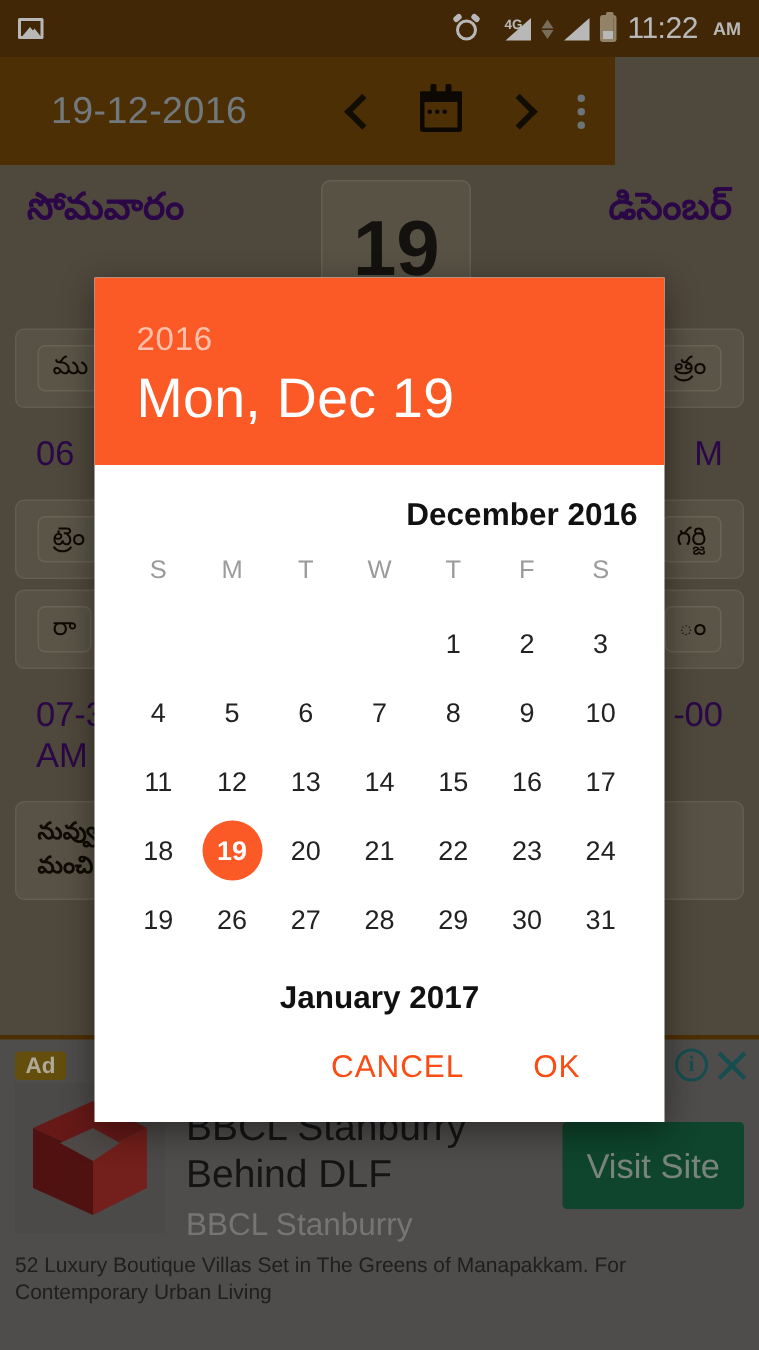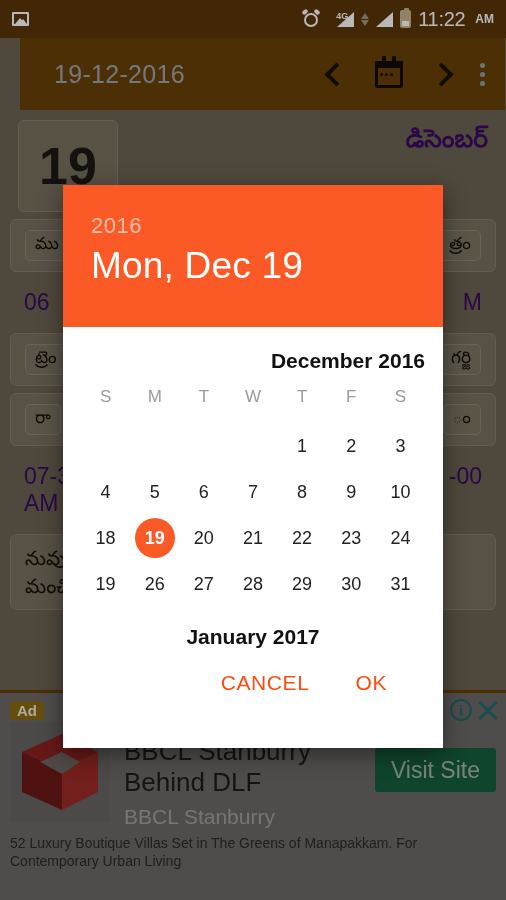--- a/index.html
+++ b/index.html
@@ -59,23 +59,23 @@
             border-right:4px solid transparent;border-top:6px solid #a6977e; }
   .icon-batt { width:11px; height:18px; border:2px solid #c9b490; border-radius:2px;
                position:relative; background:linear-gradient(to top,#fff 38%, #c9b490 38%); }
   .icon-batt::before { content:""; position:absolute; top:-4px; left:2px;
                        width:5px; height:3px; background:#c9b490; border-radius:1px; }
   .sb-time { color:#fff; font-size:20px; font-weight:normal; letter-spacing:-0.3px; }
   .sb-ampm { color:#fff; font-size:12px; font-weight:bold; margin-left:3px; }
 
   
   .toolbar {
-    position:absolute; top:38px; left:0; width:485px; height:72px;
+    position:absolute; top:38px; left:0; width:410px; height:72px;
     background:#6b4208;
-    display:flex; align-items:center; padding:0 14px;margin-left:20px;
+    display:flex; align-items:center; padding:0 14px;
   }
   .tb-title { color:#9fa8ad; font-size:25px; letter-spacing:0.3px; margin-left:20px; }
   .tb-actions { margin-left:auto; display:flex; align-items:center; gap:30px; padding-right:6px;}
   .chev { width:17px; height:17px; border-left:4px solid #1a1305;
           border-bottom:4px solid #1a1305; }
   .chev.left { transform:rotate(45deg); }
   .chev.right { transform:rotate(-135deg); }
   .cal-ic { width:28px; height:27px; border:3px solid #120d04; border-radius:2px;
             position:relative; }
   .cal-ic::before { content:""; position:absolute; top:-3px; left:-3px; right:-3px;
@@ -105,61 +105,61 @@
   }
   .card {
     background:#7a7160; border:1px solid #8a8170; border-radius:6px;
     margin:7px 2px; padding:10px 14px; min-height:44px;
     display:flex; align-items:center; gap:10px;
   }
   .chip { background:#7f7665; border:1px solid #928976; border-radius:5px;
           padding:3px 9px; font-size:17px; color:#120d04; }
   .card .t { color:#3c0a63; font-size:23px; }
   .card.time { justify-content:space-between; background:transparent; border:none; }
-  .card .tel-line { color:#150f05; font-size:20px; line-height:1.3; }
+  .card .tel-line { color:#150f05; font-size:16px; line-height:1.3;font-weight:bold; }
 
   
   .ad {
     position:absolute; left:0; bottom:0; width:506px; height:210px;
     background:#6e6b68;
     border-top:3px solid #6b4208;
     padding:8px 10px;
   }
   .ad-badge { background:#8a6d13; color:#f3ead2; font-size:15px; font-weight:bold;
               padding:1px 7px; border-radius:3px; display:inline-block; }
   .ad-top { display:flex; gap:14px; margin-top:2px; }
   .ad-logo { width:100px; height:100px; background:#6a6764; position:relative;
              flex:none; }
   .ad-logo svg { position:absolute; inset:0; }
   .ad-mid { flex:1; padding-top:14px; }
   .ad-title { font-size:26px; color:#1c1c1c; line-height:1.18; }
   .ad-sub { font-size:21px; color:#a6a3a0; margin-top:8px; }
   .visit {
     background:#16603e; color:#a9b8ae; font-size:23px;
     padding:12px 16px; border-radius:3px; align-self:flex-start;
-    margin-top:26px; height:44px; display:flex; align-items:center;
+    margin-top:26px; height:58px; display:flex; align-items:center;
   }
   .ad-desc { font-size:14px; color:#2b2b2b; line-height:1.28; margin-top:6px; }
   .ad-ctrls { position:absolute; top:6px; right:6px; display:flex; gap:4px; }
   .ad-i { width:22px;height:22px;border:2px solid #1f6b6e;border-radius:50%;
           color:#1f6b6e; font-size:15px; font-weight:bold; display:flex;
           align-items:center; justify-content:center; font-family:"Liberation Serif",serif;}
   .ad-x { width:24px;height:24px; position:relative; }
   .ad-x::before,.ad-x::after{content:"";position:absolute;top:10px;left:0;
           width:24px;height:3px;background:#1f6b6e;}
   .ad-x::before{transform:rotate(45deg);} .ad-x::after{transform:rotate(-45deg);}
 
   
   .scrim { position:absolute; inset:0; background:rgba(0,0,0,0.28); }
   .dialog {
     position:absolute; left:63px; top:185px; width:380px; height:563px;
     background:#fff; box-shadow:0 6px 22px rgba(0,0,0,0.45);
     overflow:hidden;
   }
-  .dlg-head { background:#fb5a26; height:142px; padding:28px 28px 0 28px; }
+  .dlg-head { background:#fb5a26; height:125px; padding:28px 28px 0 28px; }
   .dlg-year { color:rgba(255,255,255,0.62); font-size:22px; letter-spacing:0.5px;}
   .dlg-date { color:#fff; font-size:37px; margin-top:6px; letter-spacing:0.2px;}
   .dlg-body { padding:14px 18px 0 18px; }
   .month-title { text-align:right; font-size:21px; font-weight:bold; color:#111;
                  margin:8px 0 14px 0; }
   table.cal { width:100%; border-collapse:collapse; }
   table.cal th { font-size:17px; color:#9b9b9b; font-weight:normal;
                  padding-bottom:16px; width:14.28%; }
   table.cal td { font-size:18px; color:#222; text-align:center; height:46px;
                  width:14.28%; }
@@ -221,20 +221,21 @@
     <span class="kebab">
         <i></i>
         <i></i>
         <i></i>
       </span>
   </div>
 </div>
 
 <div class="appbody">
   <div class="hdr-row">
+    <span class="tel">సోమవారం</span>
     <span class="bigday">19</span>
     <span class="tel">డిసెంబర్</span>
   </div>
 
   <div class="card" style="justify-content:space-between;">
     <span class="chip">ము</span>
     <span class="chip">త్రం</span>
   </div>
   <div class="card time">
     <span class="t">06</span>
@@ -320,20 +321,29 @@
           <tr>
             <td><span class="daycell">4</span></td>
             <td><span class="daycell">5</span></td>
             <td><span class="daycell">6</span></td>
             <td><span class="daycell">7</span></td>
             <td><span class="daycell">8</span></td>
             <td><span class="daycell">9</span></td>
             <td><span class="daycell">10</span></td>
           </tr>
           <tr>
+            <td><span class="daycell">11</span></td>
+            <td><span class="daycell">12</span></td>
+            <td><span class="daycell">13</span></td>
+            <td><span class="daycell">14</span></td>
+            <td><span class="daycell">15</span></td>
+            <td><span class="daycell">16</span></td>
+            <td><span class="daycell">17</span></td>
+          </tr>
+          <tr>
             <td><span class="daycell">18</span></td>
             <td><span class="daycell sel">19</span></td>
             <td><span class="daycell">20</span></td>
             <td><span class="daycell">21</span></td>
             <td><span class="daycell">22</span></td>
             <td><span class="daycell">23</span></td>
             <td><span class="daycell">24</span></td>
           </tr>
           <tr>
             <td><span class="daycell">19</span></td>

